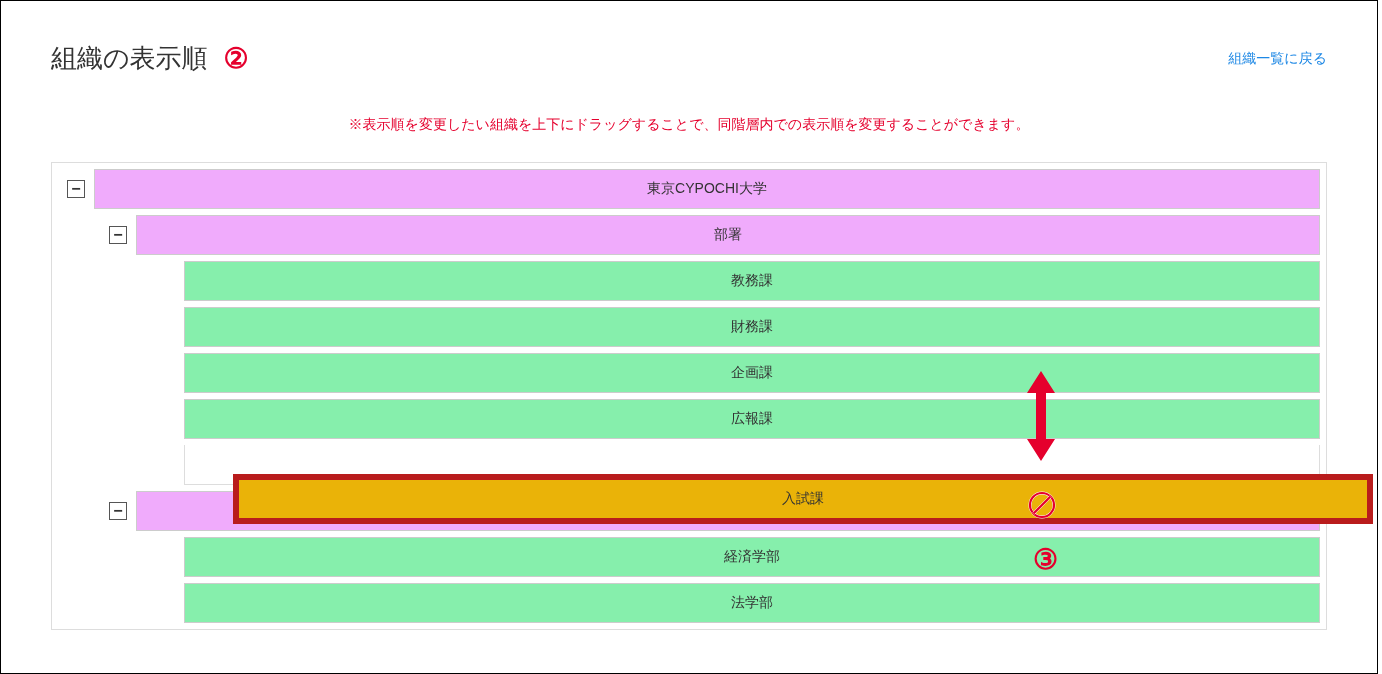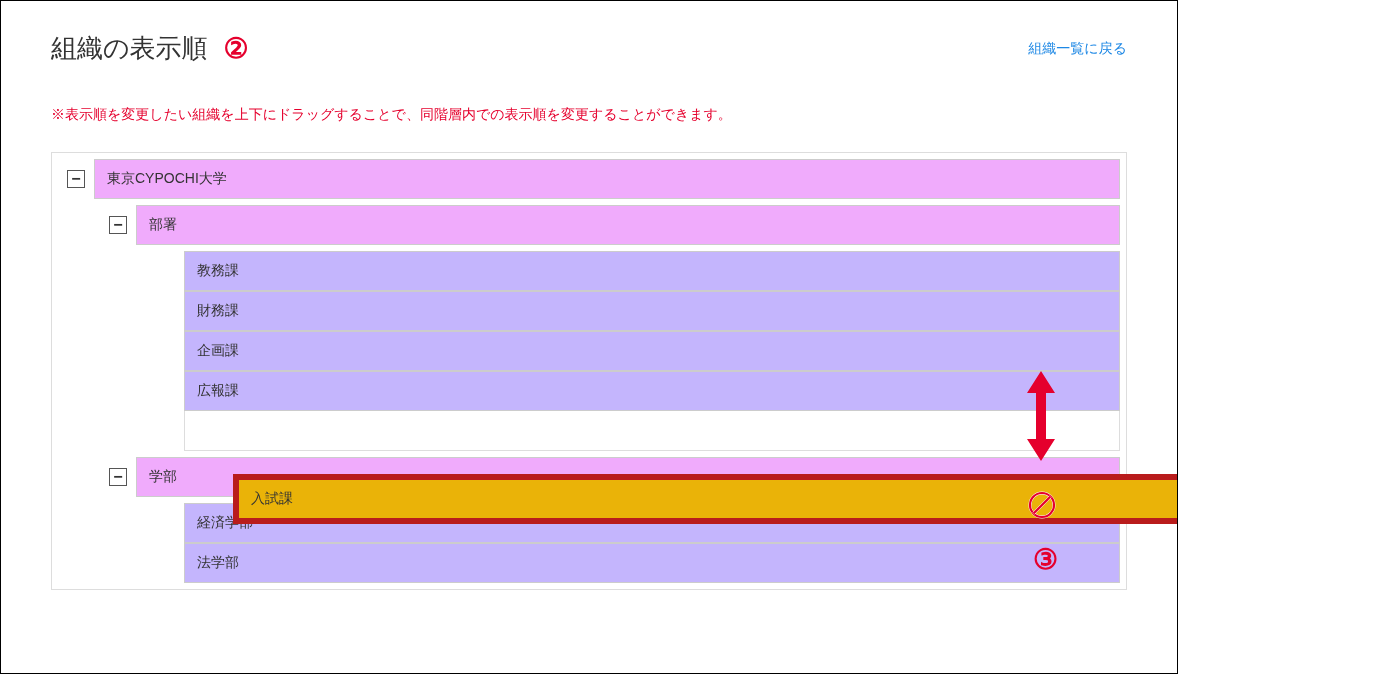--- a/index.html
+++ b/index.html
@@ -4,25 +4,26 @@
   <style>
     * { box-sizing: border-box; margin: 0; padding: 0; }
     body {
       font-family: "Hiragino Kaku Gothic ProN", "Hiragino Sans", Meiryo, sans-serif;
       background: #fff;
       color: #333;
       font-size: 14px;
     }
     .frame {
       border: 1px solid #000;
-      width: 1178px;
+      width: 1378px;
       height: 674px;
-      padding: 30px 50px;
+      padding: 40px 50px;
       position: relative;
       overflow: hidden;
+      text-align: center;
     }
     .header-row {
       display: flex;
       justify-content: space-between;
       align-items: center;
       margin-bottom: 40px;
     }
     .page-title {
       font-size: 26px;
       font-weight: 400;
@@ -86,23 +87,24 @@
       border: 1px solid #ccc;
       padding: 10px 12px;
       font-size: 14px;
       cursor: move;
     }
     .children {
       margin-left: 42px;
       margin-top: 6px;
     }
     .leaf-item {
-      background: #c4b5fd;
+      background: #86efac;
       border: 1px solid #ccc;
       padding: 10px 12px;
+      margin-bottom: 6px;
       margin-left: 42px;
       font-size: 14px;
       cursor: move;
     }
     .dragging-item {
       position: absolute;
       background: #eab308;
       border: 6px solid #b91c1c;
       padding: 10px 12px;
       font-size: 14px;

